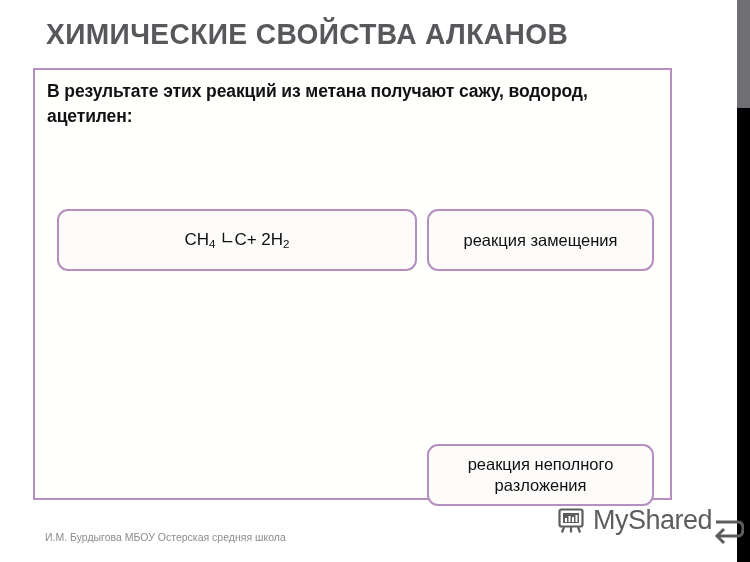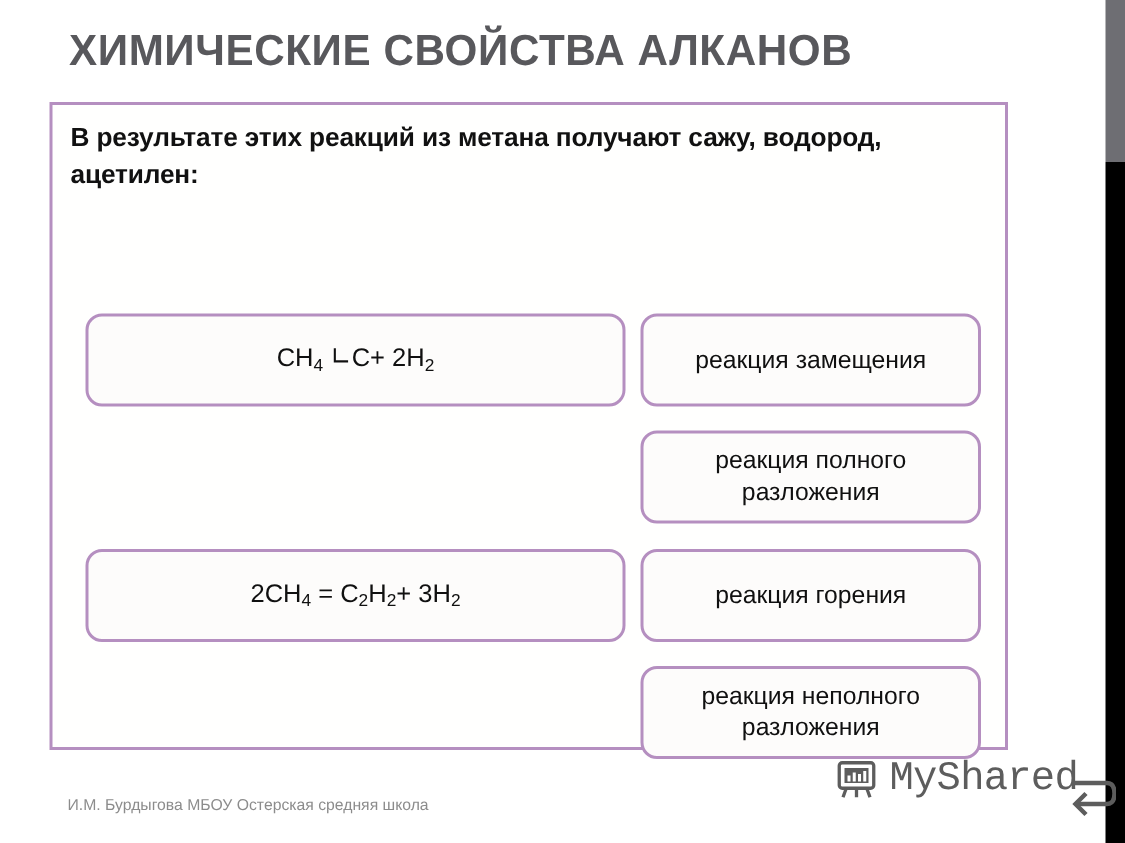--- a/index.html
+++ b/index.html
@@ -144,21 +144,21 @@
     position: absolute;
     left: 556px;
     top: 505px;
     display: flex;
     align-items: center;
     gap: 7px;
   }
   #myshared-logo .logo-text {
     font-size: 27px;
     color: #5d5d5d;
-    font-family: Liberation Mono, monospace;
+    font-family: Liberation Sans, sans-serif;
     letter-spacing: -0.5px;
   }
   #myshared-icon { line-height: 0; }
 
   #logo-arrow {
     position: absolute;
     left: 712px;
     top: 512px;
     line-height: 0;
   }
@@ -176,29 +176,22 @@
   <div id="intro-text">В результате этих реакций из метана получают сажу, водород, ацетилен:</div>
 
   <div class="row row-1">
     <div class="box formula-box">
       <span class="formula"><span>CH</span><sub>4</sub><span> </span><span class="arrow-glyph">∟</span><span>C+ 2H</span><sub>2</sub></span>
     </div>
     <div class="box label-box">реакция замещения</div>
   </div>
 
   <div class="row row-2">
-    <div class="box label-box">реакция полного разложения</div>
   </div>
 
-  <div class="row row-3">
-    <div class="box formula-box">
-      <span class="formula"><span>2CH</span><sub>4</sub><span> = C</span><sub>2</sub><span>H</span><sub>2</sub><span>+ 3H</span><sub>2</sub></span>
-    </div>
-    <div class="box label-box">реакция горения</div>
-  </div>
 
   <div class="row row-4">
     <div class="box label-box">реакция неполного разложения</div>
   </div>
 
 </div>
 
 <div id="footer-credit">И.М. Бурдыгова МБОУ Остерская средняя школа</div>
 
 <div id="myshared-logo">

